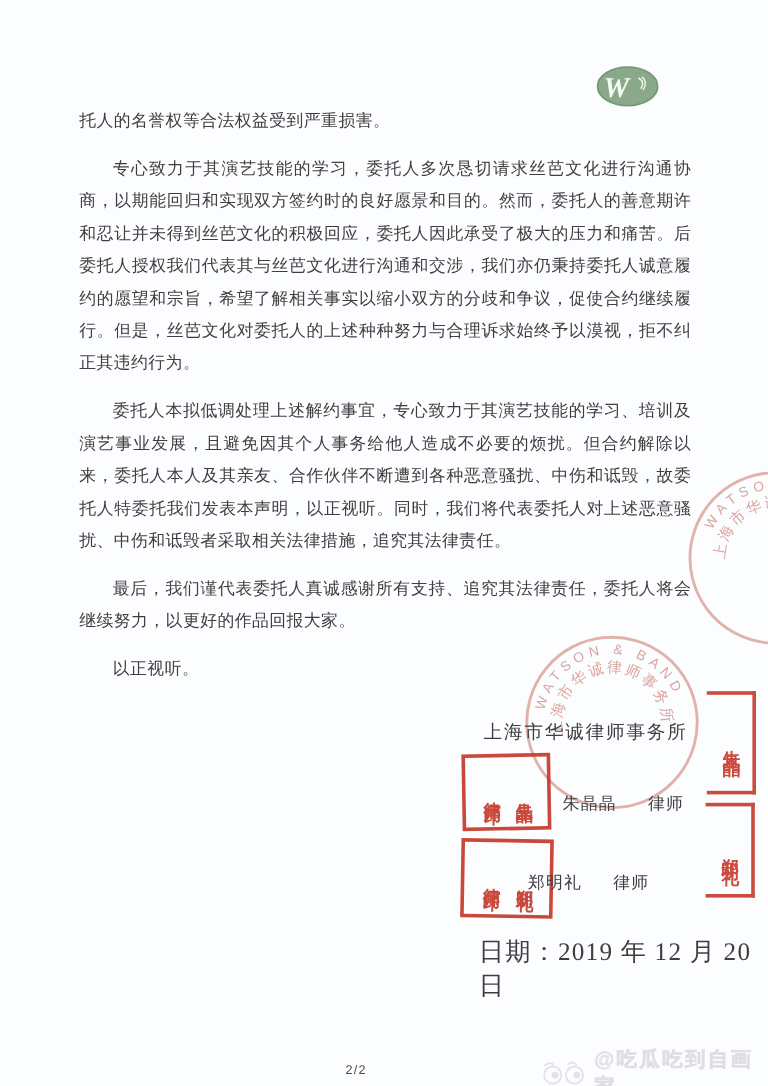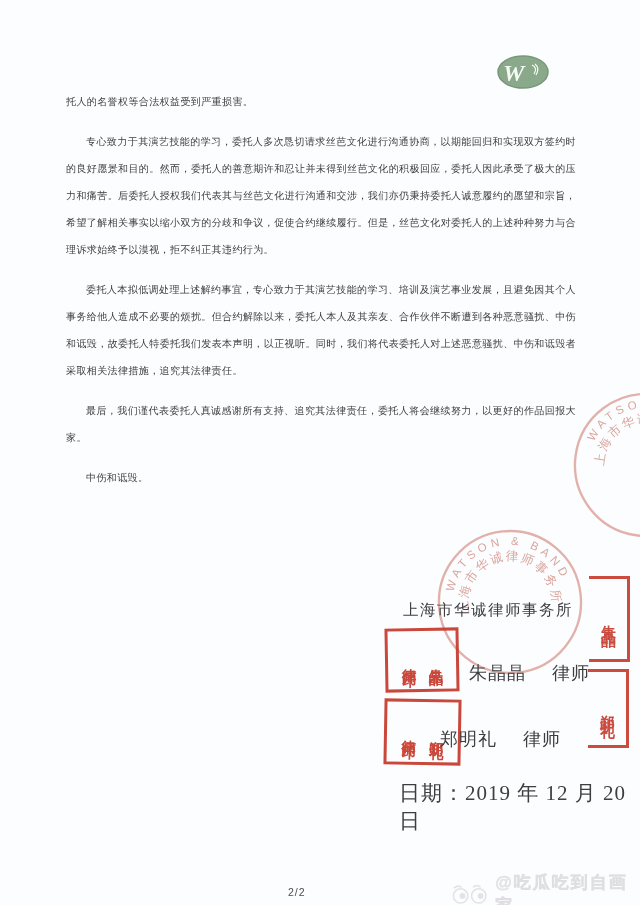--- a/index.html
+++ b/index.html
@@ -15,32 +15,32 @@
     position:relative;
     width:640px;height:905px;
     background:#fcfdfe;
     overflow:hidden;
   }
   
   .logo{position:absolute;left:496px;top:53px;width:56px;height:38px;}
   
   .doc-body{
     position:absolute;left:66px;top:88px;width:510px;
-    font-size:10px;line-height:27px;color:var(--ink);
+    font-size:14px;line-height:27px;color:var(--ink);
     text-align:justify;letter-spacing:0.4px;
   }
   .doc-body p{margin:0 0 13px 0;}
   .doc-body p.indent{text-indent:2em;}
   
   .firm-name{
     position:absolute;left:403px;top:600px;
     font-size:15.5px;color:var(--ink);letter-spacing:1.5px;
   }
   .lawyer-line{
-    position:absolute;font-size:18px;color:var(--ink);letter-spacing:1px;font-family:Liberation Mono, monospace;
+    position:absolute;font-size:14px;color:var(--ink);letter-spacing:1px;font-family:Liberation Mono, monospace;
   }
   .lawyer-line .gap{display:inline-block;width:26px;}
   .lawyer-line-1{left:469px;top:661px;}
   .lawyer-line-2{left:440px;top:727px;}
   .date-line{
     position:absolute;left:399px;top:779px;
     font-size:21px;color:var(--ink);letter-spacing:1px;
   }
   
   .sq-seal{
@@ -106,21 +106,21 @@
       <text x="7" y="28" font-family="Liberation Serif, DejaVu Serif, serif" font-style="italic" font-weight="bold" font-size="24" fill="#f6faf5">W</text>
       <path d="M36 12 q6 3 2 9 M39 11 q5 4 1 11" stroke="#f6faf5" stroke-width="1.2" fill="none"></path>
     </svg>
   </div>
 
   <div class="doc-body">
     <p>托人的名誉权等合法权益受到严重损害。</p>
     <p class="indent">专心致力于其演艺技能的学习，委托人多次恳切请求丝芭文化进行沟通协商，以期能回归和实现双方签约时的良好愿景和目的。然而，委托人的善意期许和忍让并未得到丝芭文化的积极回应，委托人因此承受了极大的压力和痛苦。后委托人授权我们代表其与丝芭文化进行沟通和交涉，我们亦仍秉持委托人诚意履约的愿望和宗旨，希望了解相关事实以缩小双方的分歧和争议，促使合约继续履行。但是，丝芭文化对委托人的上述种种努力与合理诉求始终予以漠视，拒不纠正其违约行为。</p>
     <p class="indent">委托人本拟低调处理上述解约事宜，专心致力于其演艺技能的学习、培训及演艺事业发展，且避免因其个人事务给他人造成不必要的烦扰。但合约解除以来，委托人本人及其亲友、合作伙伴不断遭到各种恶意骚扰、中伤和诋毁，故委托人特委托我们发表本声明，以正视听。同时，我们将代表委托人对上述恶意骚扰、中伤和诋毁者采取相关法律措施，追究其法律责任。</p>
     <p class="indent">最后，我们谨代表委托人真诚感谢所有支持、追究其法律责任，委托人将会继续努力，以更好的作品回报大家。</p>
-    <p class="indent">中伤和诋毁。</p>
+    <p class="indent">以正视听。</p>
   </div>
 
   <div class="circle-seal circle-seal-main">
     <svg width="160" height="160" viewBox="0 0 160 160">
       <circle cx="80" cy="80" r="71" fill="none" stroke="#dda69e" stroke-width="2.4"></circle>
       <defs>
         <path id="ringMain" d="M 28.4 104.1 A 57 57 0 1 1 131.6 104.1"></path>
         <path id="innerMain" d="M 39.4 90.9 A 42 42 0 1 1 120.6 90.9"></path>
       </defs>
       <text font-family="Liberation Sans, DejaVu Sans, sans-serif" font-size="11.5" letter-spacing="4" fill="#d4968e">

